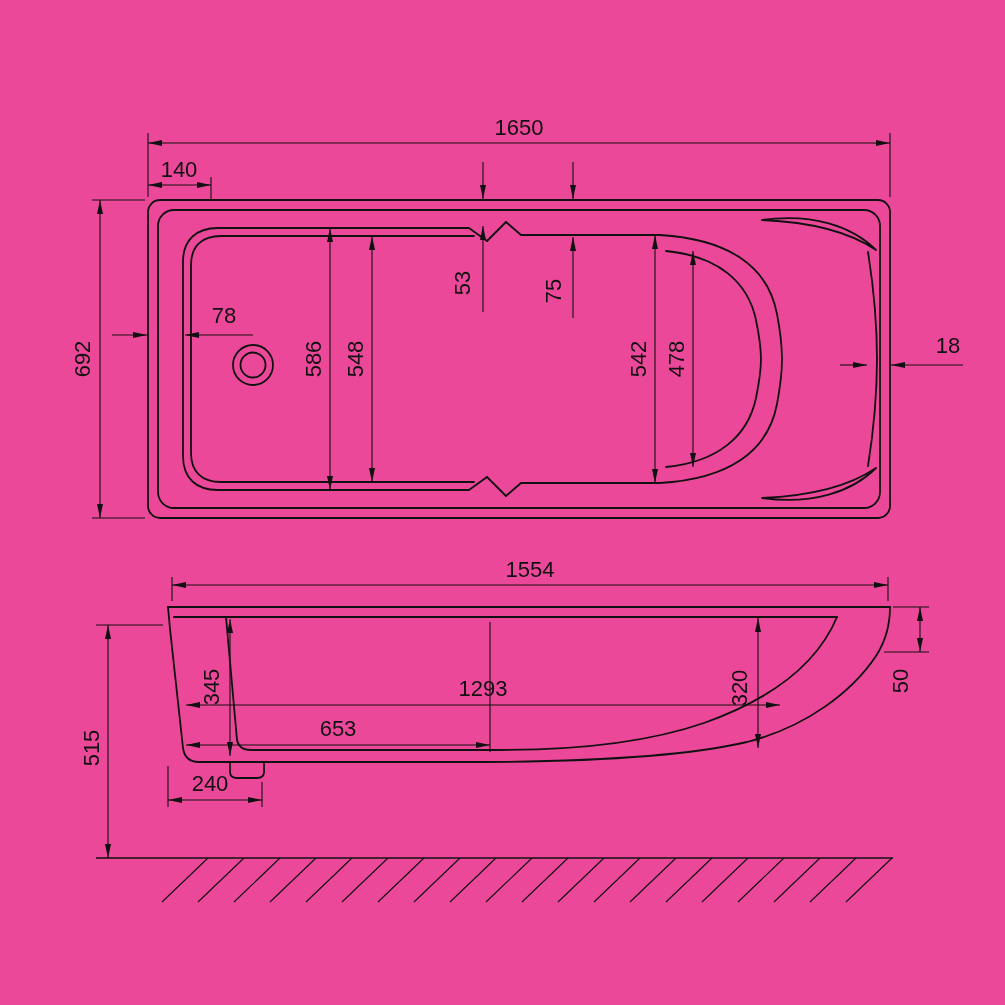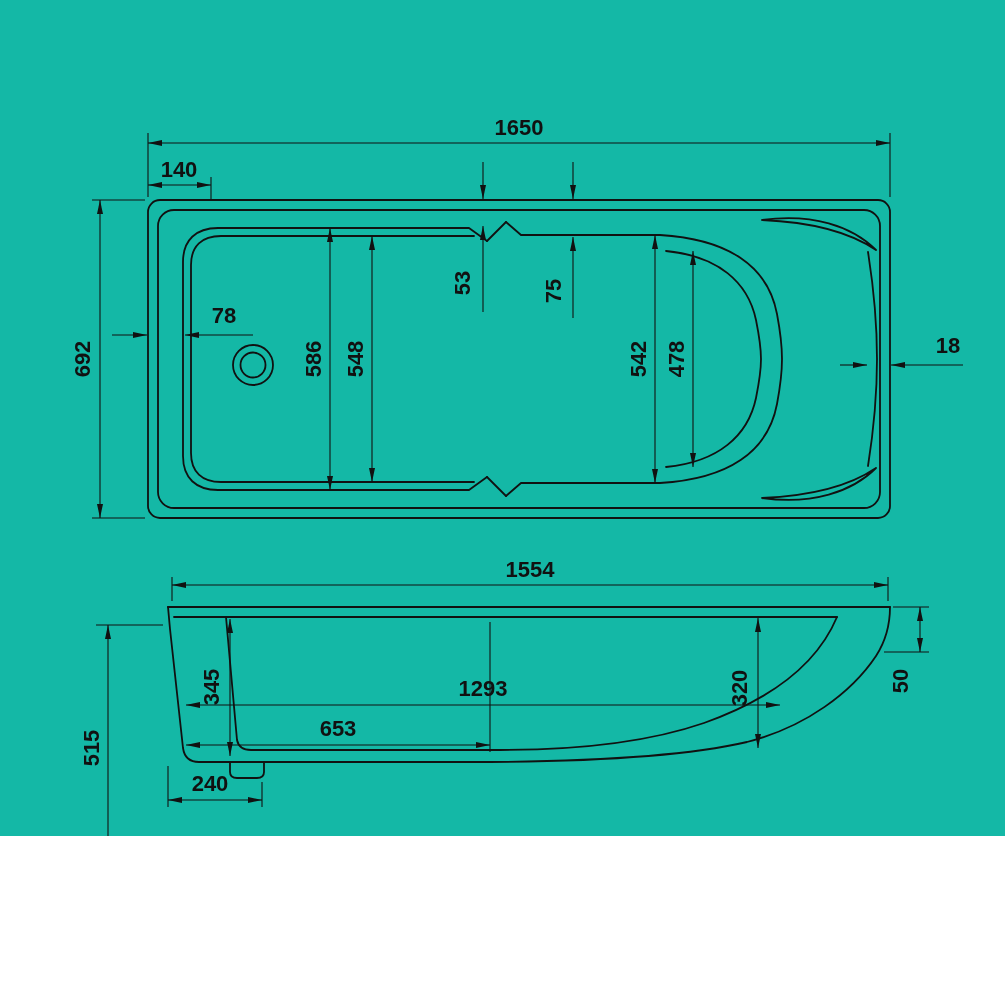--- a/index.html
+++ b/index.html
@@ -1,16 +1,16 @@
 <!DOCTYPE html>
 <html><head>
 <meta charset="utf-8">
 <style>
   html,body{margin:0;padding:0;background:#ffffff;}
-  .canvas{width:1005px;height:836px;background:#14b8a6;position:relative;font-weight:bold;}
+  .canvas{width:1005px;height:1005px;background:#ec4899;position:relative;}
   svg text{font-family:"Liberation Sans",sans-serif;font-size:22px;fill:#111;}
   .shape{fill:none;stroke:#111;stroke-width:1.8;stroke-linecap:round;stroke-linejoin:round;}
   .thin{fill:none;stroke:#111;stroke-width:1.1;}
   .floor{fill:none;stroke:#111;stroke-width:1.6;}
   .lbl{text-anchor:middle;}
 </style>
 </head>
 <body>
 
 <div class="canvas">

